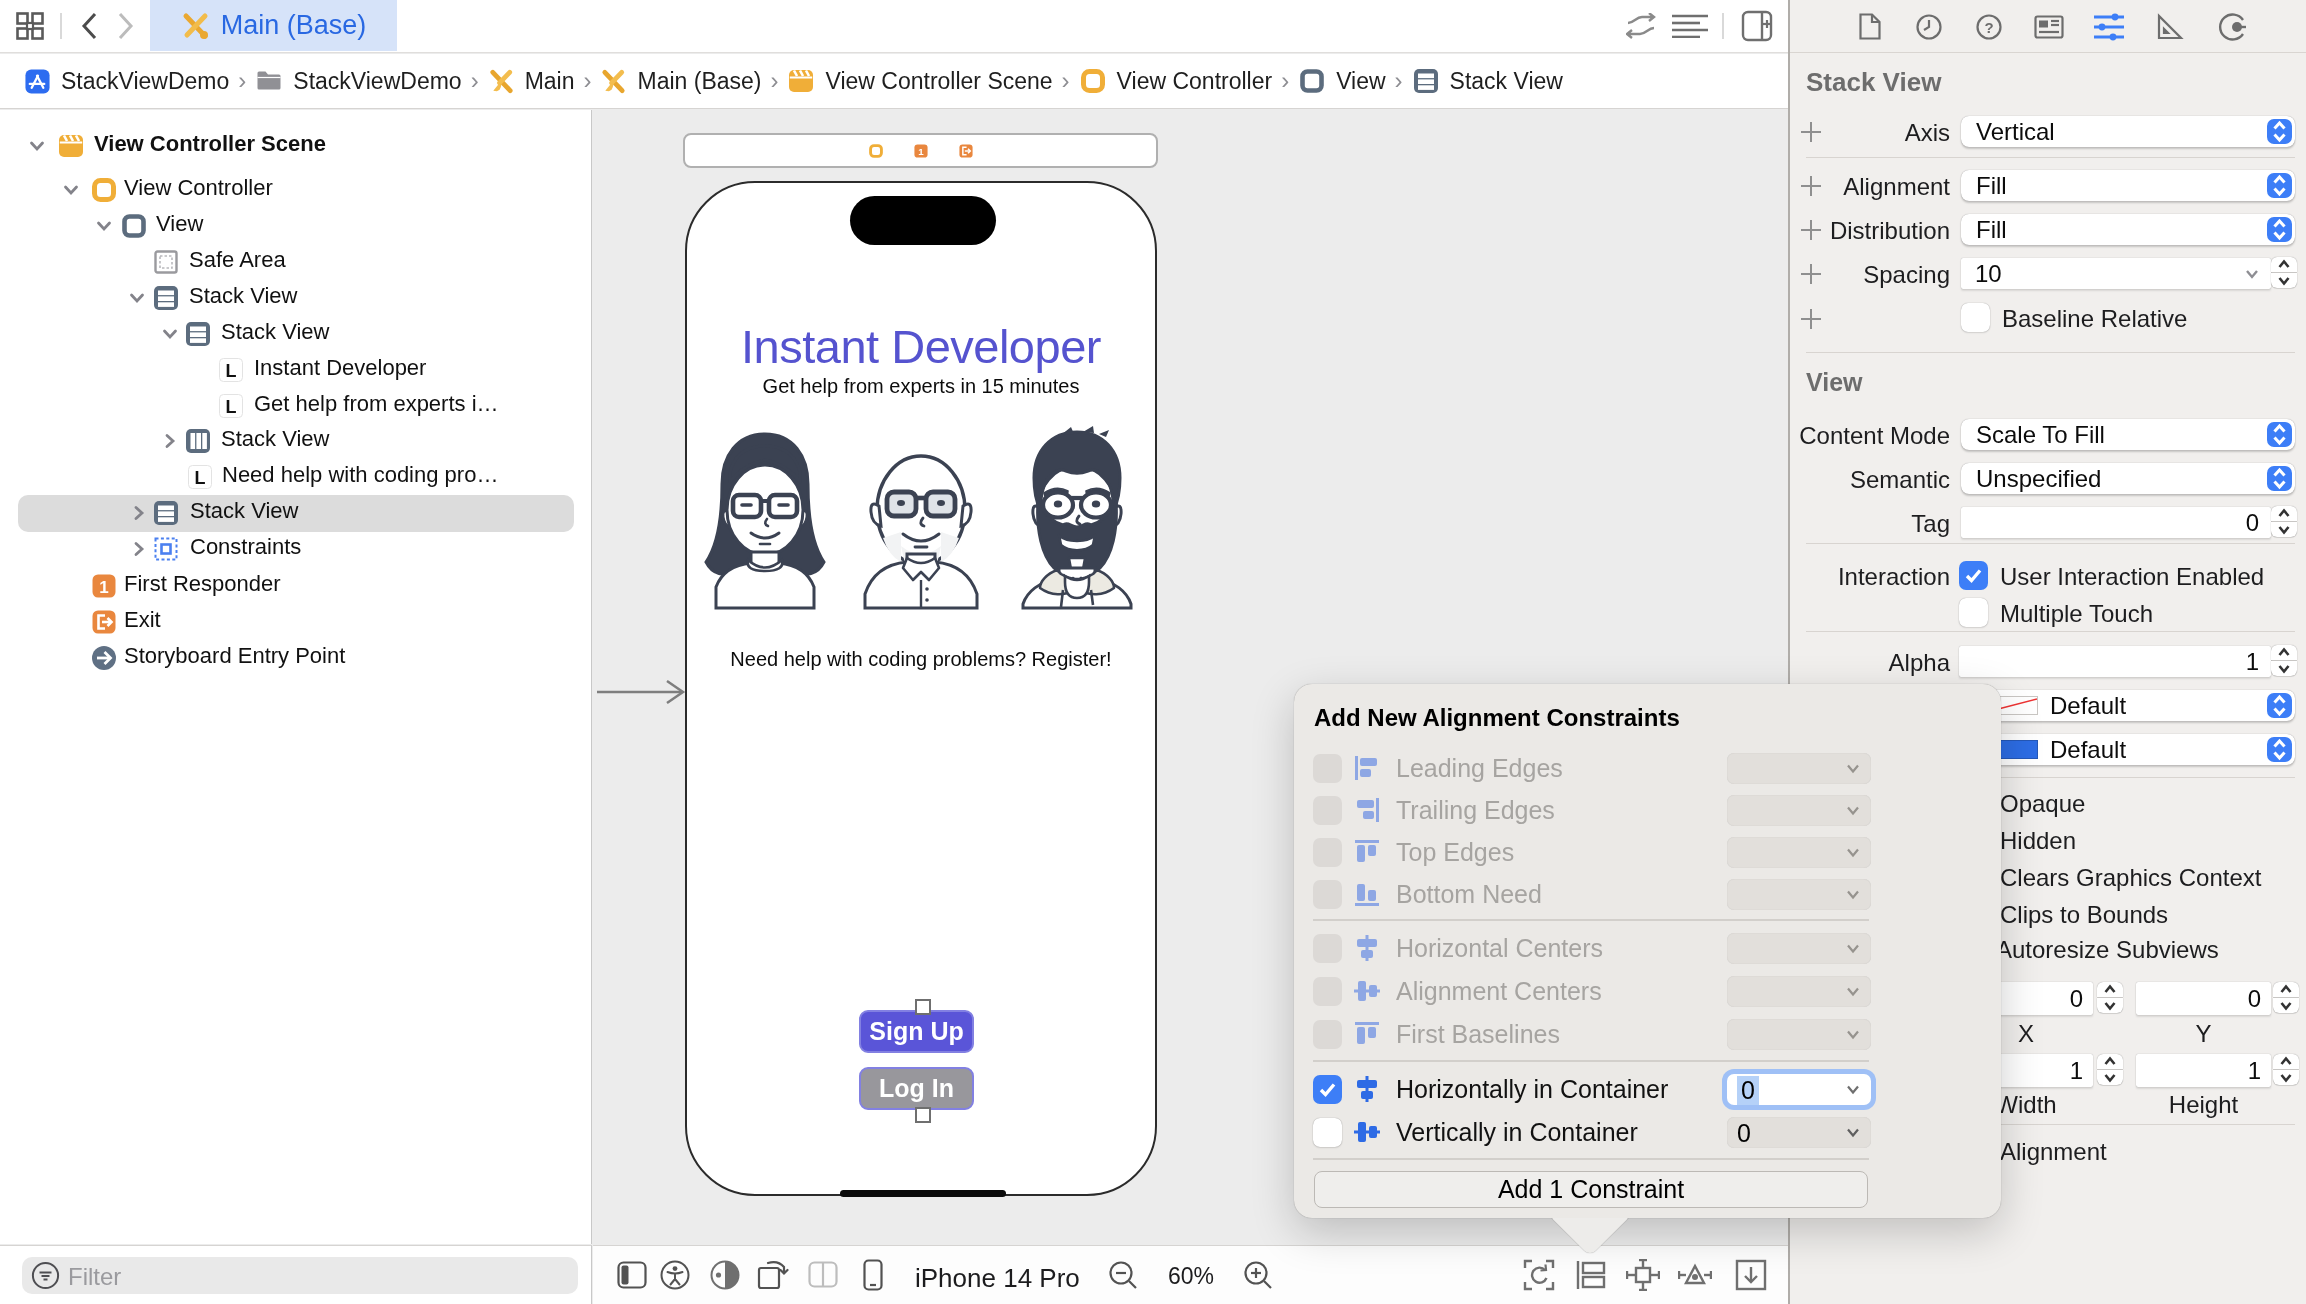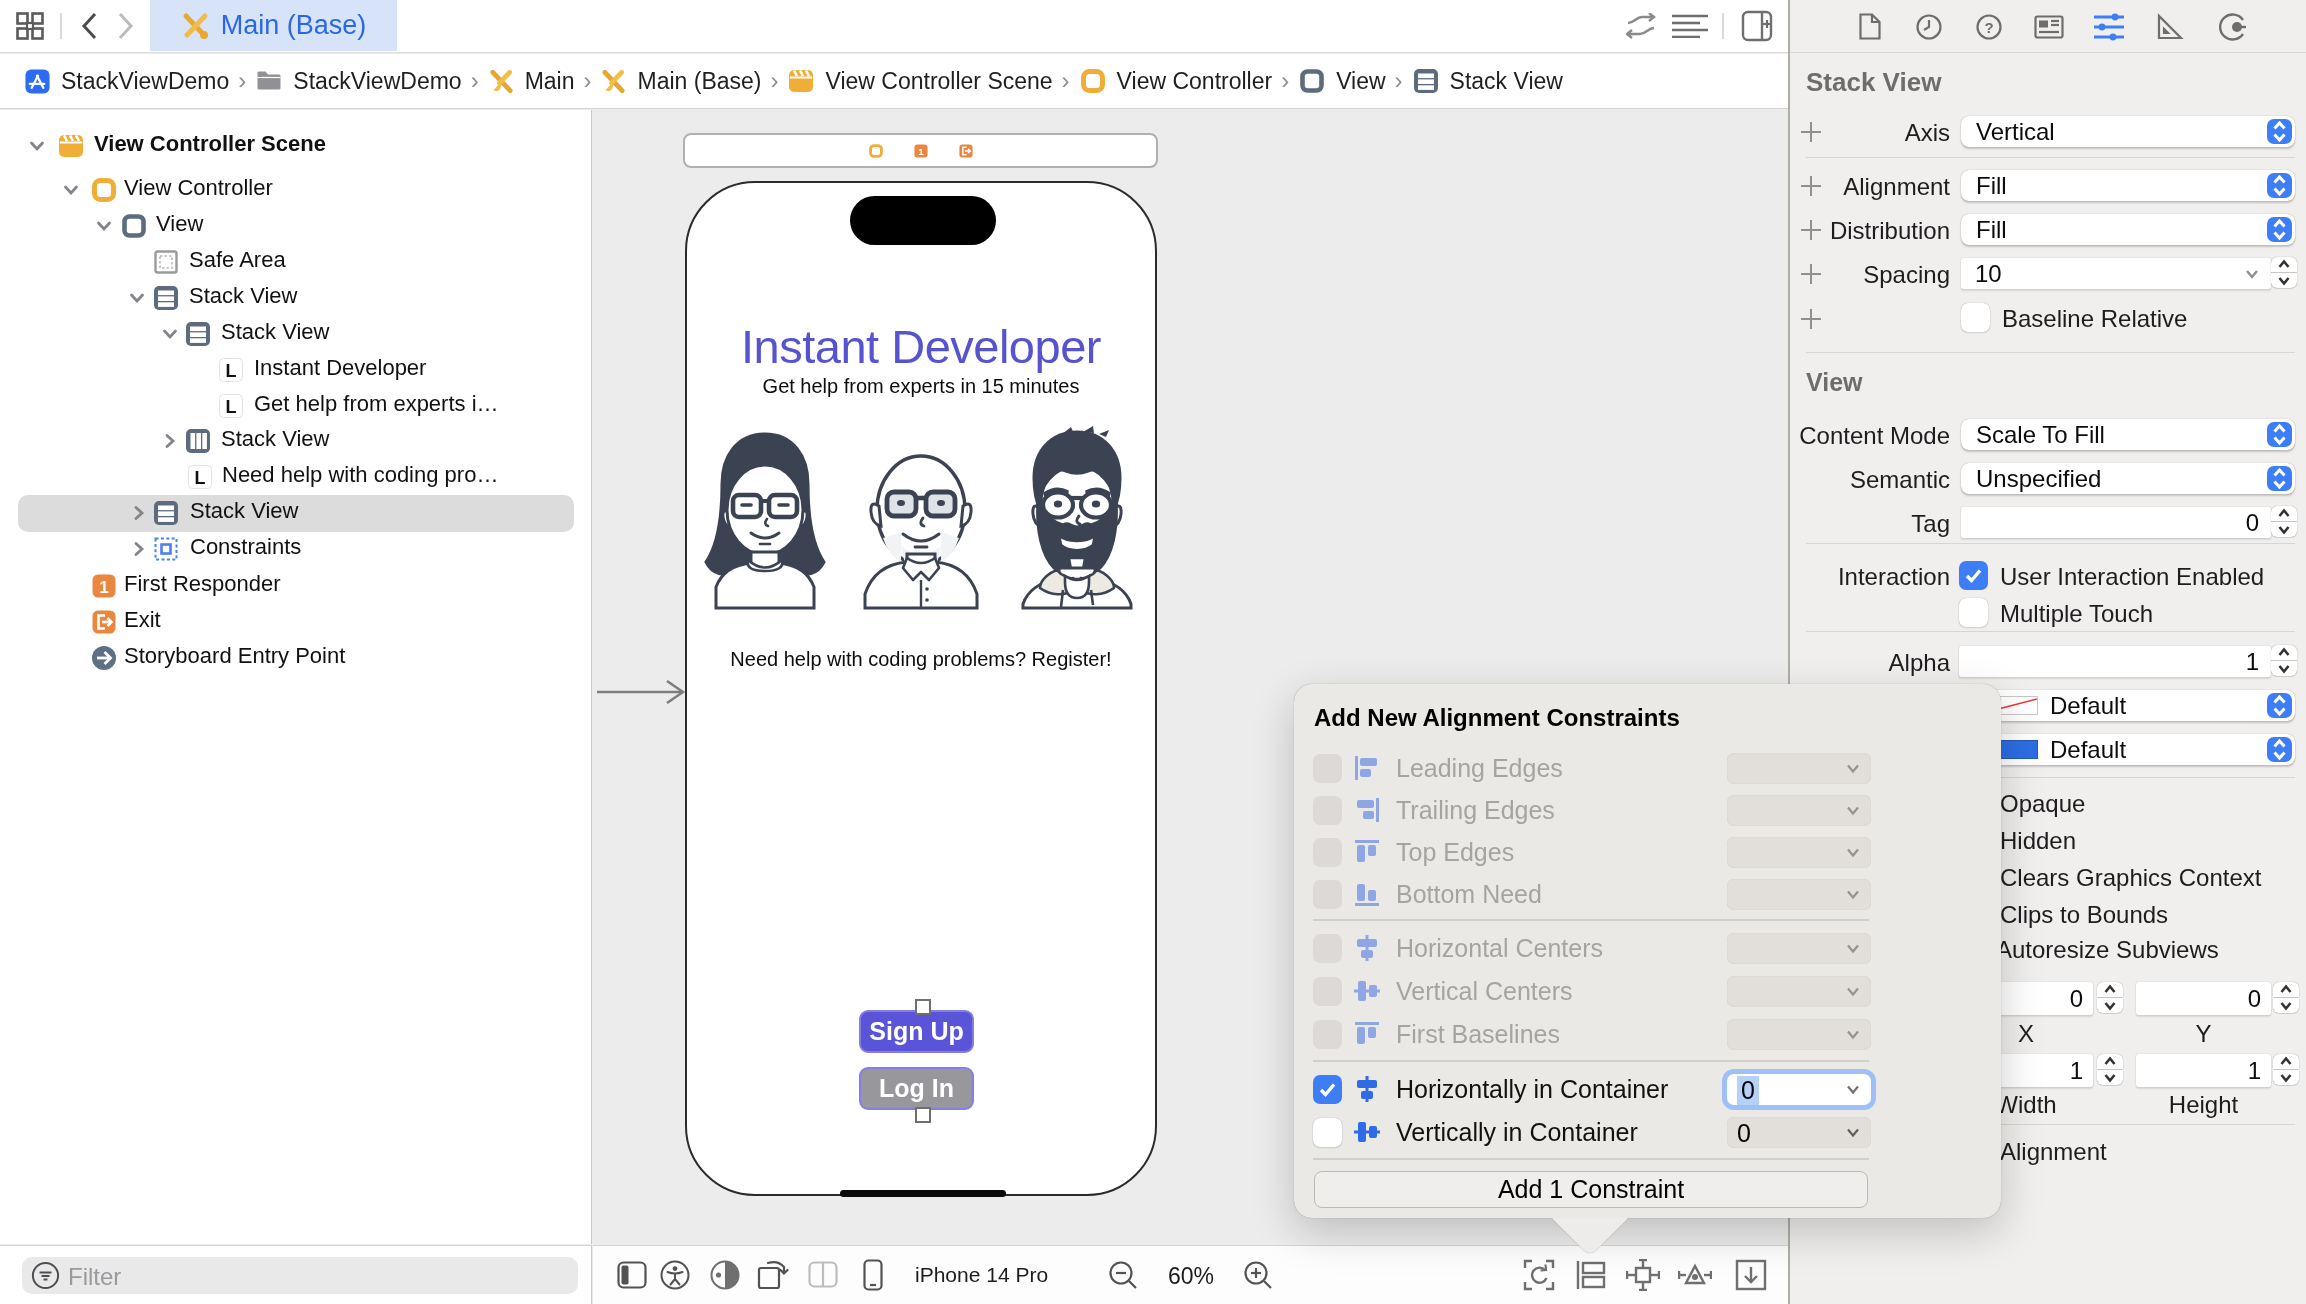--- a/index.html
+++ b/index.html
@@ -554,21 +554,21 @@
         <path d="M12 5 q10 -3 16 4 l0 6 M24.5 12 l3.5 3.5 3.5 -3.5" stroke-linecap="round"></path>
       </svg>
     <svg class="abs" style="left:215px;top:15px" width="30" height="27" viewBox="0 0 30 27" fill="none" stroke="#bdbdbd" stroke-width="2.2">
         <rect x="1.5" y="1.5" width="27" height="24" rx="5"></rect>
         <line x1="15" y1="1.5" x2="15" y2="25.5"></line>
       </svg>
     <svg class="abs" style="left:270px;top:13px" width="20" height="32" viewBox="0 0 20 32" fill="none" stroke="#525252" stroke-width="2.2">
         <rect x="1.5" y="1.5" width="17" height="29" rx="4"></rect>
         <line x1="7" y1="26" x2="13" y2="26"></line>
       </svg>
-    <span class="abs" style="left:322px;top:17px;font-size:21px;color:#1c1c1e">iPhone 14 Pro</span>
+    <span class="abs" style="left:322px;top:17px;font-size:26px;color:#1c1c1e">iPhone 14 Pro</span>
     <svg class="abs" style="left:515px;top:14px" width="30" height="30" viewBox="0 0 30 30" fill="none" stroke="#525252" stroke-width="2.2">
         <circle cx="13" cy="13" r="10.5"></circle>
         <line x1="21" y1="21" x2="28" y2="28"></line>
         <line x1="8" y1="13" x2="18" y2="13"></line>
       </svg>
     <span class="abs" style="left:575px;top:17px;font-size:23px;color:#1c1c1e">60%</span>
     <svg class="abs" style="left:650px;top:14px" width="30" height="30" viewBox="0 0 30 30" fill="none" stroke="#525252" stroke-width="2.2">
         <circle cx="13" cy="13" r="10.5"></circle>
         <line x1="21" y1="21" x2="28" y2="28"></line>
         <line x1="8" y1="13" x2="18" y2="13"></line>
@@ -887,21 +887,21 @@
           </svg>
         </span>
       </div>
     <div class="prow" style="top:289px">
         <span class="pcb"></span>
         <svg class="picon" width="30" height="30" viewBox="0 0 30 30" fill="#8ea7e4">
           <rect x="2" y="13.5" width="26" height="3"></rect>
           <rect x="6" y="5" width="8" height="20" rx="2"></rect>
           <rect x="17" y="9" width="8" height="12" rx="2"></rect>
         </svg>
-        <span class="plabel">Vertical Centers</span>
+        <span class="plabel">Alignment Centers</span>
         <span class="pdd">
           <svg class="dch" width="16" height="11" viewBox="0 0 16 11" fill="none" stroke="#96938e" stroke-width="2.2">
             <path d="M3 2.5 L8 8.5 L13 2.5"></path>
           </svg>
         </span>
       </div>
     <div class="prow" style="top:332px">
         <span class="pcb"></span>
         <svg class="picon" width="30" height="30" viewBox="0 0 30 30" fill="#8ea7e4">
           <rect x="3" y="3" width="24" height="3"></rect>

